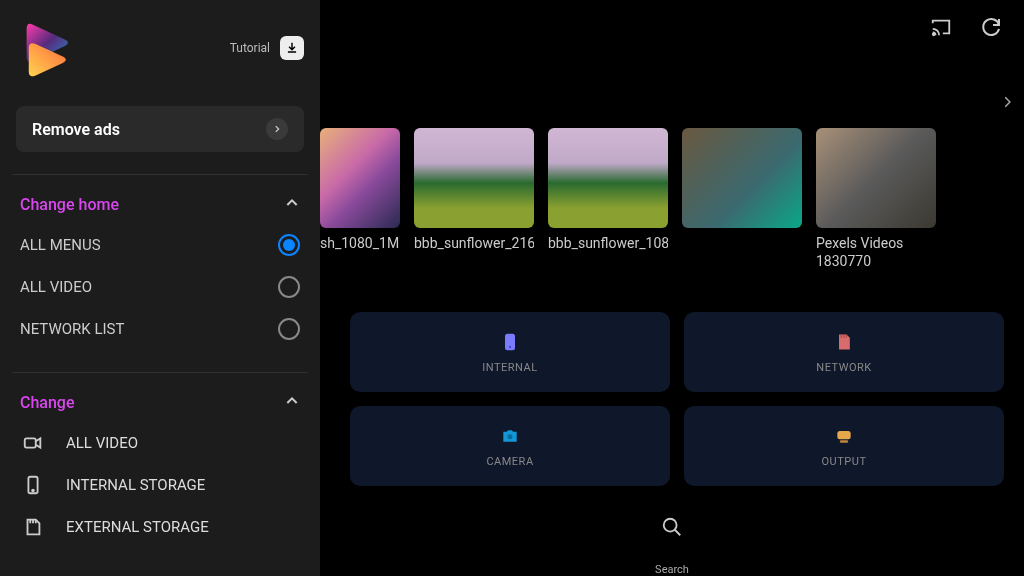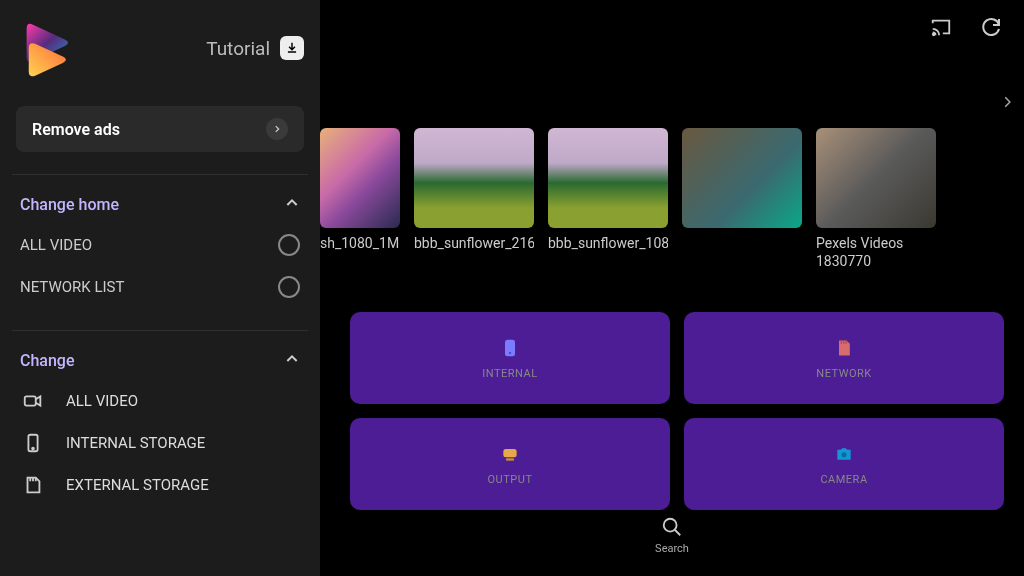--- a/index.html
+++ b/index.html
@@ -1,53 +1,53 @@
 <!DOCTYPE html>
 <html><head>
 <meta charset="utf-8">
 <style>
 * { margin: 0; padding: 0; box-sizing: border-box; font-family: -apple-system, Roboto, Arial, sans-serif; }
 body { background: #000; color: #fff; width: 1024px; height: 576px; overflow: hidden; position: relative; }
 .sidebar { position: absolute; left: 0; top: 0; width: 320px; height: 576px; background: #1c1c1c; padding: 14px 12px 0; }
 .sidebar-top { display: flex; align-items: center; justify-content: space-between; margin-bottom: 24px; padding: 0 4px; }
 .logo { width: 68px; height: 68px; }
 .tutorial-group { display: flex; align-items: center; gap: 10px; }
-.tutorial-label { color: #bbb; font-size: 19px; }
+.tutorial-label { color: #bbb; font-size: 12px; }
 .tutorial-icon { width: 24px; height: 24px; background: #eee; border-radius: 6px; display: flex; align-items: center; justify-content: center; color: #000; font-size: 14px; }
 .remove-ads { display: flex; align-items: center; justify-content: space-between; background: #2a2a2a; border-radius: 8px; padding: 12px 16px; margin: 0 4px; cursor: pointer; }
 .remove-ads-label { font-size: 16px; font-weight: 600; color: #ffffff; }
 .chev-circle { width: 22px; height: 22px; border-radius: 50%; background: #3a3a3a; display: flex; align-items: center; justify-content: center; color: #aaa; font-size: 11px; }
 .divider { height: 1px; background: #303030; margin: 22px 0 10px; }
 .section-header { display: flex; align-items: center; justify-content: space-between; padding: 10px 8px; cursor: pointer; }
-.section-title { color: #c4b5fd; font-size: 16px; font-weight: 500; }
+.section-title { color: #d946ef; font-size: 16px; font-weight: 500; }
 .chev-up { color: #aaa; font-size: 14px; }
 .radio-item { display: flex; align-items: center; justify-content: space-between; padding: 10px 8px; cursor: pointer; }
 .radio-label { color: #ccc; font-size: 15px; }
 .radio-ind { width: 22px; height: 22px; border: 2px solid #888; border-radius: 50%; display: flex; align-items: center; justify-content: center; }
 .radio-ind.selected { border-color: #0a84ff; }
 .radio-dot { width: 12px; height: 12px; background: #0a84ff; border-radius: 50%; }
 .storage-item { display: flex; align-items: center; gap: 20px; padding: 10px 8px; cursor: pointer; }
 .storage-icon { width: 26px; display: flex; justify-content: center; color: #ccc; }
 .storage-label { color: #ddd; font-size: 15px; }
 .main { position: absolute; left: 320px; top: 0; width: 704px; height: 576px; }
 .top-icons { position: absolute; top: 14px; right: 20px; display: flex; gap: 24px; }
 .top-icons > div { width: 26px; height: 26px; display: flex; align-items: center; justify-content: center; color: #ccc; cursor: pointer; }
 .scroll-arrow { position: absolute; top: 92px; right: 10px; color: #aaa; cursor: pointer; font-size: 18px; }
 .thumbs { position: absolute; top: 128px; left: 0; display: flex; gap: 14px; }
 .thumb-card { width: 120px; }
 .thumb-card.partial { width: 80px; margin-left: 0; }
 .thumb-img { width: 120px; height: 100px; border-radius: 6px; background: #333; background-size: cover; background-position: center; }
 .thumb-card.partial .thumb-img { width: 80px; }
 .thumb-title { color: #ccc; font-size: 14px; margin-top: 6px; line-height: 1.3; overflow: hidden; display: -webkit-box; -webkit-line-clamp: 2; -webkit-box-orient: vertical; }
 .tiles { position: absolute; top: 312px; left: 30px; display: grid; grid-template-columns: 320px 320px; gap: 14px; }
-.tile { height: 92px; background: #4c1d95; border-radius: 10px; display: flex; flex-direction: column; align-items: center; justify-content: center; gap: 8px; cursor: pointer; text-align: center; }
+.tile { height: 80px; background: #0f172a; border-radius: 10px; display: flex; flex-direction: column; align-items: center; justify-content: center; gap: 8px; cursor: pointer; text-align: center; }
 .tile-icon { width: 22px; height: 22px; display: flex; align-items: center; justify-content: center; }
 .tile-label { color: #888; font-size: 11px; letter-spacing: 0.5px; }
 .navbar { position: absolute; bottom: 0; left: 320px; width: 704px; height: 60px; background: #000; display: flex; }
-.nav-item { flex: 1; display: flex; flex-direction: column; align-items: center; justify-content: flex-start; gap: 4px; cursor: pointer; color: #aaa; }
+.nav-item { flex: 1; display: flex; flex-direction: column; align-items: center; justify-content: space-between; gap: 4px; cursor: pointer; color: #aaa; }
 .nav-icon { width: 22px; height: 22px; display: flex; align-items: center; justify-content: center; }
 .nav-label { font-size: 11px; }
 </style>
 </head>
 <body>
 
 <div class="sidebar">
   <div class="sidebar-top">
     <div class="logo">
       <svg viewBox="0 0 64 64" width="68" height="68">
@@ -90,20 +90,26 @@
   <div class="section-header">
     <span class="section-title">Change home</span>
     <span class="chev-up">
       <svg width="16" height="16" viewBox="0 0 24 24" fill="none" stroke="#ccc" stroke-width="3">
           <path d="M5 15 L12 8 L19 15"></path>
         </svg>
     </span>
   </div>
 
   <div class="radio-item">
+    <span class="radio-label">ALL MENUS</span>
+    <span class="radio-ind selected">
+        <span class="radio-dot"></span>
+      </span>
+  </div>
+  <div class="radio-item">
     <span class="radio-label">ALL VIDEO</span>
     <span class="radio-ind"></span>
   </div>
   <div class="radio-item">
     <span class="radio-label">NETWORK LIST</span>
     <span class="radio-ind"></span>
   </div>
 
   <div class="divider"></div>
 
@@ -207,36 +213,36 @@
             <path d="M6 3 H15 L19 7 V21 H6 Z" fill="#d86b6b"></path>
             <rect x="8" y="3" width="1.5" height="4" fill="#b04a4a"></rect>
             <rect x="11" y="3" width="1.5" height="4" fill="#b04a4a"></rect>
             <rect x="14" y="3" width="1.5" height="4" fill="#b04a4a"></rect>
           </svg>
       </span>
       <span class="tile-label">NETWORK</span>
     </div>
     <div class="tile">
       <span class="tile-icon">
+        <svg width="24" height="20" viewBox="0 0 24 24">
+            <path d="M4 7 H8 L10 5 H14 L16 7 H20 V19 H4 Z" fill="#1296d6"></path>
+            <circle cx="12" cy="13" r="3" fill="#0a6a9a"></circle>
+          </svg>
+      </span>
+      <span class="tile-label">CAMERA</span>
+    </div>
+    <div class="tile">
+      <span class="tile-icon">
         <svg width="22" height="20" viewBox="0 0 24 24">
             <rect x="4" y="6" width="16" height="10" rx="3" fill="#e6a84b"></rect>
             <rect x="7" y="17" width="10" height="3" rx="1.5" fill="#c0883a"></rect>
           </svg>
       </span>
       <span class="tile-label">OUTPUT</span>
     </div>
-    <div class="tile">
-      <span class="tile-icon">
-        <svg width="24" height="20" viewBox="0 0 24 24">
-            <path d="M4 7 H8 L10 5 H14 L16 7 H20 V19 H4 Z" fill="#1296d6"></path>
-            <circle cx="12" cy="13" r="3" fill="#0a6a9a"></circle>
-          </svg>
-      </span>
-      <span class="tile-label">CAMERA</span>
-    </div>
   </div>
 </div>
 
 <div class="navbar">
   <div class="nav-item">
     <span class="nav-icon">
       <svg width="22" height="22" viewBox="0 0 24 24" fill="none" stroke="#ccc" stroke-width="2">
           <circle cx="10" cy="10" r="7"></circle>
           <path d="M15 15 L21 21"></path>
         </svg>

